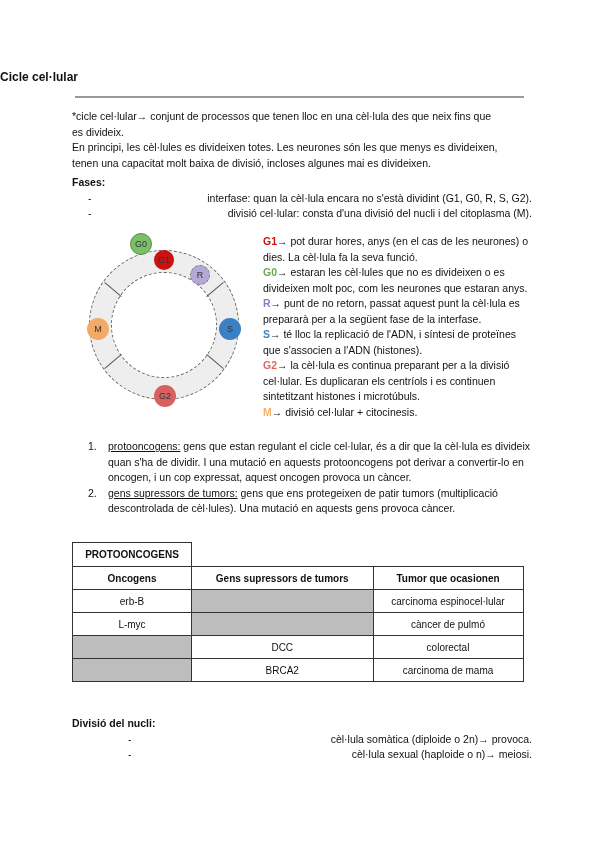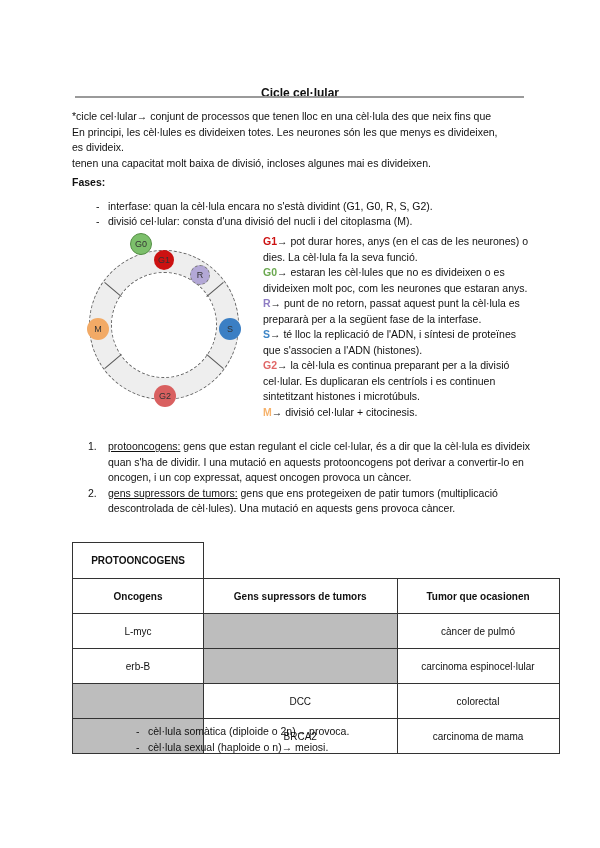--- a/index.html
+++ b/index.html
@@ -1,53 +1,53 @@
 <!DOCTYPE html>
 <html><head>
 <meta charset="utf-8">
 <style>
   html, body { margin: 0; padding: 0; }
   body { width: 600px; height: 848px; background: #ffffff; position: relative; font-family: "Liberation Sans", sans-serif; color: #111; font-size: 10.5px; overflow: hidden; }
   .abs { position: absolute; }
-  .title { left: 0; width: 600px; top: 86px; text-align: center; font-weight: bold; font-size: 12px; }
+  .title { left: 0; width: 600px; top: 70px; font-weight: bold; font-size: 12px; }
   .rule { left: 75px; width: 449px; top: 96px; height: 2px; background: #9a9a9a; }
   .para { left: 72px; width: 460px; line-height: 15.5px; }
   .bold { font-weight: bold; }
-  .dash-list { list-style: none; margin: 8px; padding: 0; }
+  .dash-list { list-style: none; margin: 0; padding: 0; text-align: right; }
   .dash-list li { position: relative; padding-left: 28px; line-height: 15.5px; }
   .dash-list li::before { content: "-"; position: absolute; left: 16px; }
   .num-list { list-style: none; margin: 0; padding: 0; }
   .num-list li { position: relative; padding-left: 36px; line-height: 15.5px; }
   .num-list .n { position: absolute; left: 16px; }
   .u { text-decoration: underline; }
   .legend { left: 263px; width: 270px; line-height: 15.5px; }
   .legend .k { font-weight: bold; }
   
   .diagram { left: 84px; top: 233px; width: 164px; height: 180px; }
   .ring { position: absolute; left: 5px; top: 17px; width: 150px; height: 150px; border-radius: 50%; background: #eeeeee; border: 1px dashed #666; box-sizing: border-box; }
   .hole { position: absolute; left: 21px; top: 21px; width: 106px; height: 106px; border-radius: 50%; background: #fff; border: 1px dashed #666; box-sizing: border-box; }
   .spoke { position: absolute; width: 22px; height: 1px; background: #555; }
   .node { position: absolute; width: 20px; height: 20px; border-radius: 50%; display: flex; align-items: center; justify-content: center; font-size: 9px; color: #333; }
   
   table.tb { position: absolute; left: 72px; top: 542px; border-collapse: collapse; font-size: 10px; }
-  table.tb td { border: 1.5px solid #333; text-align: center; height: 22px; padding: 6px; }
+  table.tb td { border: 1.5px solid #333; text-align: center; height: 22px; padding: 0; }
   .th { font-weight: bold; }
   .grey { background: #bdbdbd; }
   .noborder { border: none !important; border-bottom: 1.5px solid #333 !important; }
 </style>
 </head>
 <body>
 
 <div class="abs title">Cicle cel·lular</div>
 <div class="abs rule"></div>
 
 <div class="abs para" style="top:109px;">
   <div>*cicle cel·lular→ conjunt de processos que tenen lloc en una cèl·lula des que neix fins que</div>
+  <div>es divideix.</div>
   <div>En principi, les cèl·lules es divideixen totes. Les neurones són les que menys es divideixen,</div>
-  <div>es divideix.</div>
   <div>tenen una capacitat molt baixa de divisió, incloses algunes mai es divideixen.</div>
 </div>
 
 <div class="abs para" style="top:175px;">
   <div class="bold">Fases:</div>
   <ul class="dash-list">
     <li>interfase: quan la cèl·lula encara no s'està dividint (G1, G0, R, S, G2).</li>
     <li>divisió cel·lular: consta d'una divisió del nucli i del citoplasma (M).</li>
   </ul>
 </div>
@@ -102,40 +102,41 @@
     <td class="th" style="width:118px; height:23px;">PROTOONCOGENS</td>
     <td class="noborder" style="width:181px;"></td>
     <td class="noborder" style="width:150px;"></td>
   </tr>
   <tr>
     <td class="th">Oncogens</td>
     <td class="th">Gens supressors de tumors</td>
     <td class="th">Tumor que ocasionen</td>
   </tr>
   <tr>
+    <td>erb-B</td>
+    <td class="grey"></td>
+    <td>carcinoma espinocel·lular</td>
+  </tr>
+  <tr>
     <td>L-myc</td>
     <td class="grey"></td>
     <td>càncer de pulmó</td>
-  </tr>
-  <tr>
-    <td>erb-B</td>
-    <td class="grey"></td>
-    <td>carcinoma espinocel·lular</td>
   </tr>
   <tr>
     <td class="grey"></td>
     <td>DCC</td>
     <td>colorectal</td>
   </tr>
   <tr>
     <td class="grey"></td>
     <td>BRCA2</td>
     <td>carcinoma de mama</td>
   </tr>
 </tbody>
   </table>
 
 <div class="abs para" style="top:716px;">
+  <div class="bold">Divisió del nucli:</div>
   <ul class="dash-list" style="padding-left:40px;">
     <li>cèl·lula somàtica (diploide o 2n)→ provoca.</li>
     <li>cèl·lula sexual (haploide o n)→ meiosi.</li>
   </ul>
 </div>
 
 </body></html>

